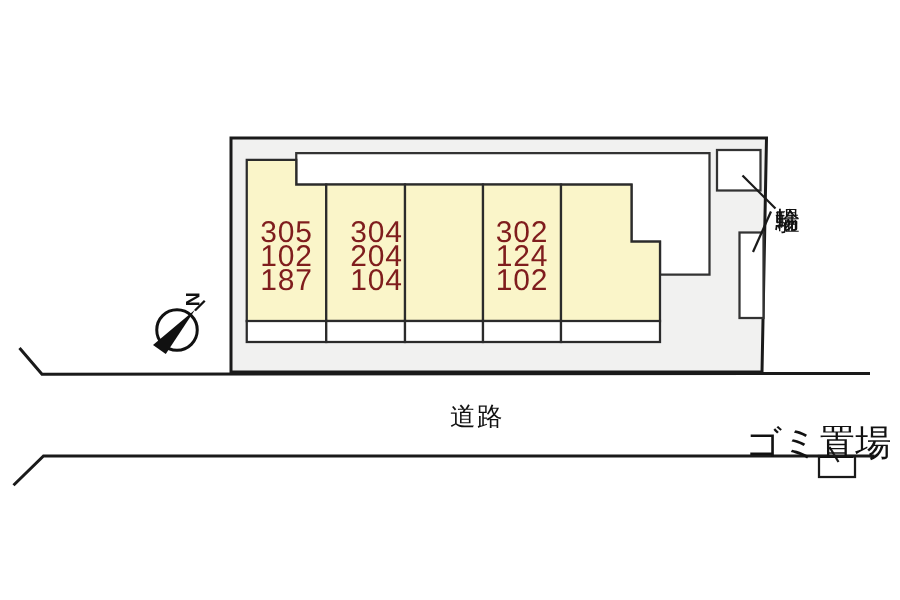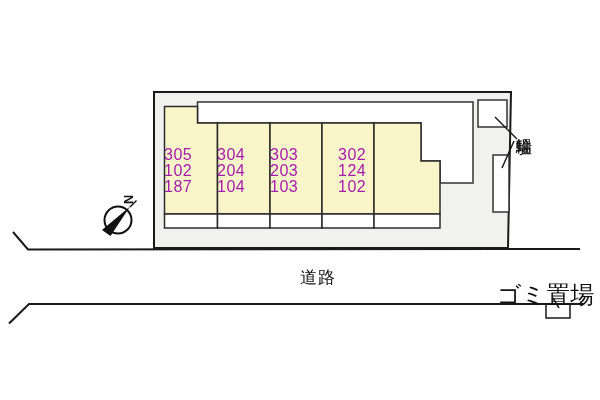--- a/index.html
+++ b/index.html
@@ -17,28 +17,28 @@
   .bike-label{
     left:516px;top:126px;font-size:16px;line-height:17px;
     writing-mode:vertical-rl;text-orientation:upright;letter-spacing:0;
   }
   .north-label{
     left:124px;top:192px;font-size:13px;font-weight:bold;
     transform:rotate(90deg);
   }
   .unit-label{
     position:absolute;top:147px;
-    color:#a21caf;
-    font-size:16px;line-height:16px;letter-spacing:0.5px;
+    text-align:center;color:#7f1d1d;
+    font-size:20px;line-height:16px;letter-spacing:0.5px;
   }
   .unit-label span{display:block;}
   .u-305{left:164px;width:54px;}
   .u-304{left:217px;width:68px;}
   .u-303{left:270px;width:52px;}
-  .u-302{left:338px;width:52px;}
+  .u-302{left:322px;width:52px;}
   .u-301{left:374px;width:47px;}
 </style>
 </head>
 <body>
 
 <div class="stage">
 
   <svg width="600" height="400" viewBox="0 0 600 400">
 
     <polyline points="13,232 28,249.5 580,249" fill="none" stroke="#1a1a1a" stroke-width="2"></polyline>
@@ -78,25 +78,20 @@
   <div class="unit-label u-305">
     <span>305</span>
     <span>102</span>
     <span>187</span>
   </div>
   <div class="unit-label u-304">
     <span>304</span>
     <span>204</span>
     <span>104</span>
   </div>
-  <div class="unit-label u-303">
-    <span>303</span>
-    <span>203</span>
-    <span>103</span>
-  </div>
   <div class="unit-label u-302">
     <span>302</span>
     <span>124</span>
     <span>102</span>
   </div>
 
   <div class="label road-label">道路</div>
   <div class="label garbage-label">ゴミ置場</div>
   <div class="label bike-label">駐輪場</div>
   <div class="label north-label">N</div>

